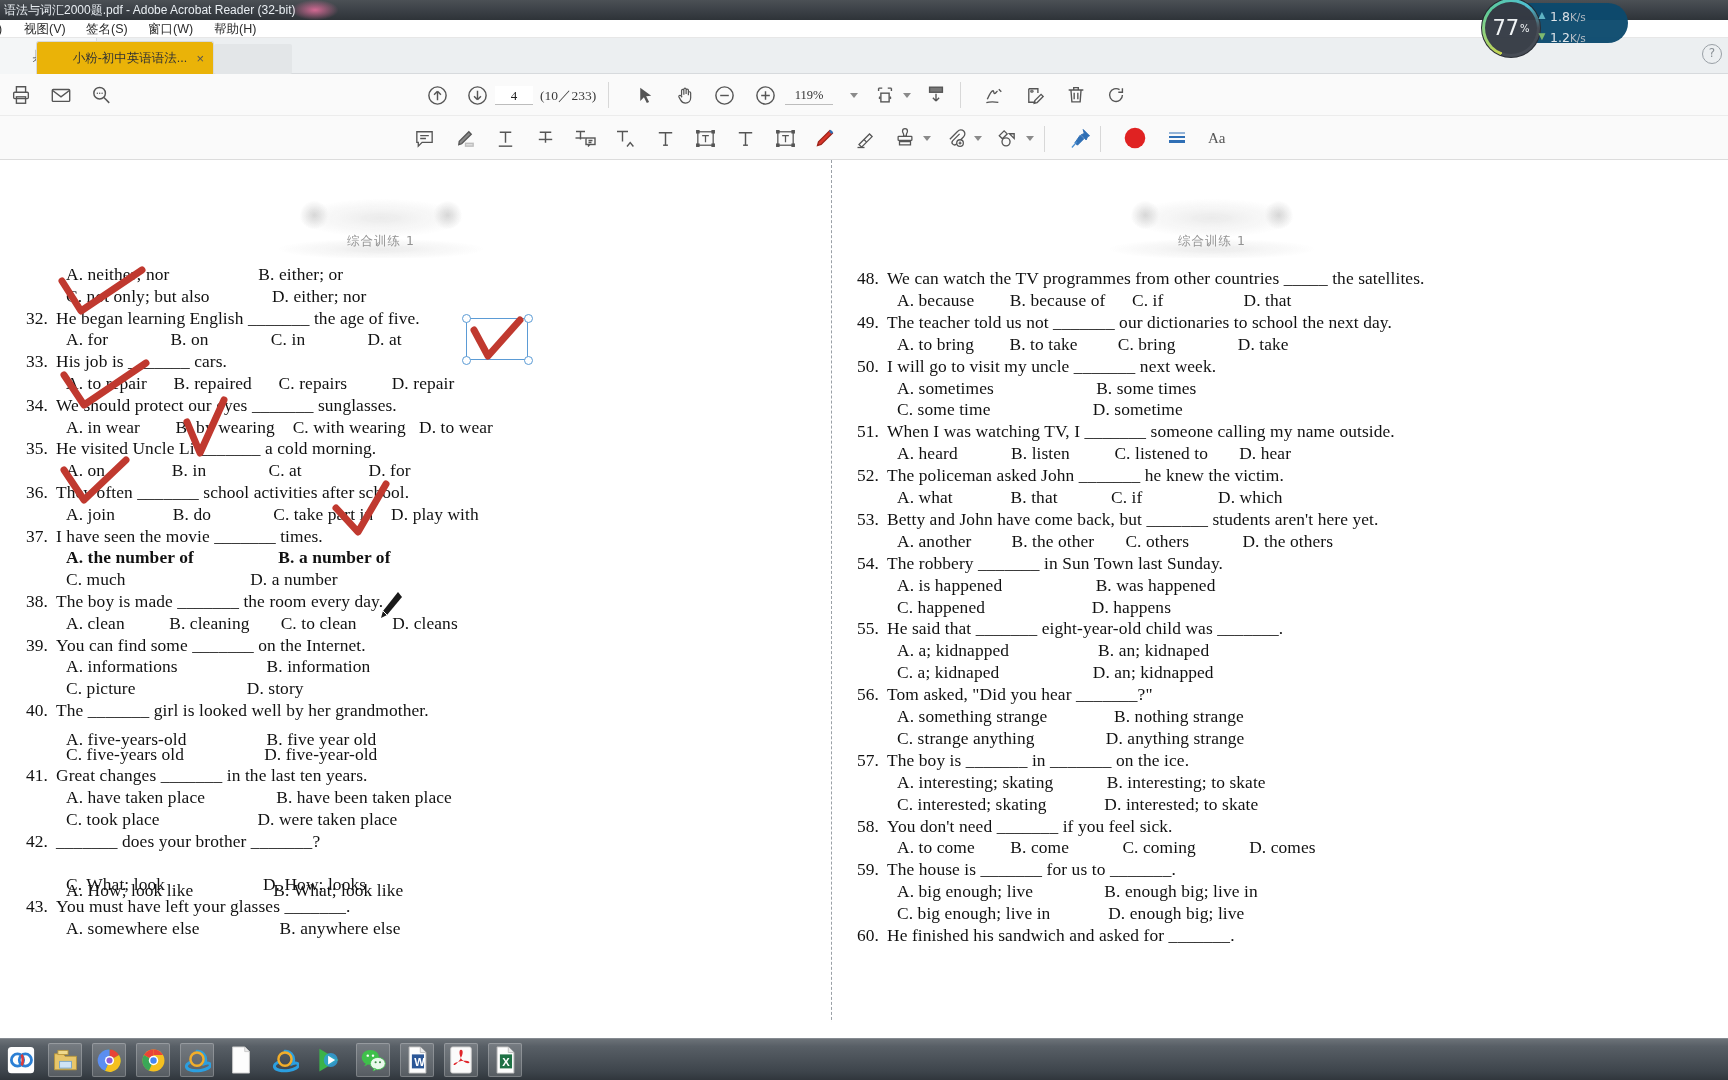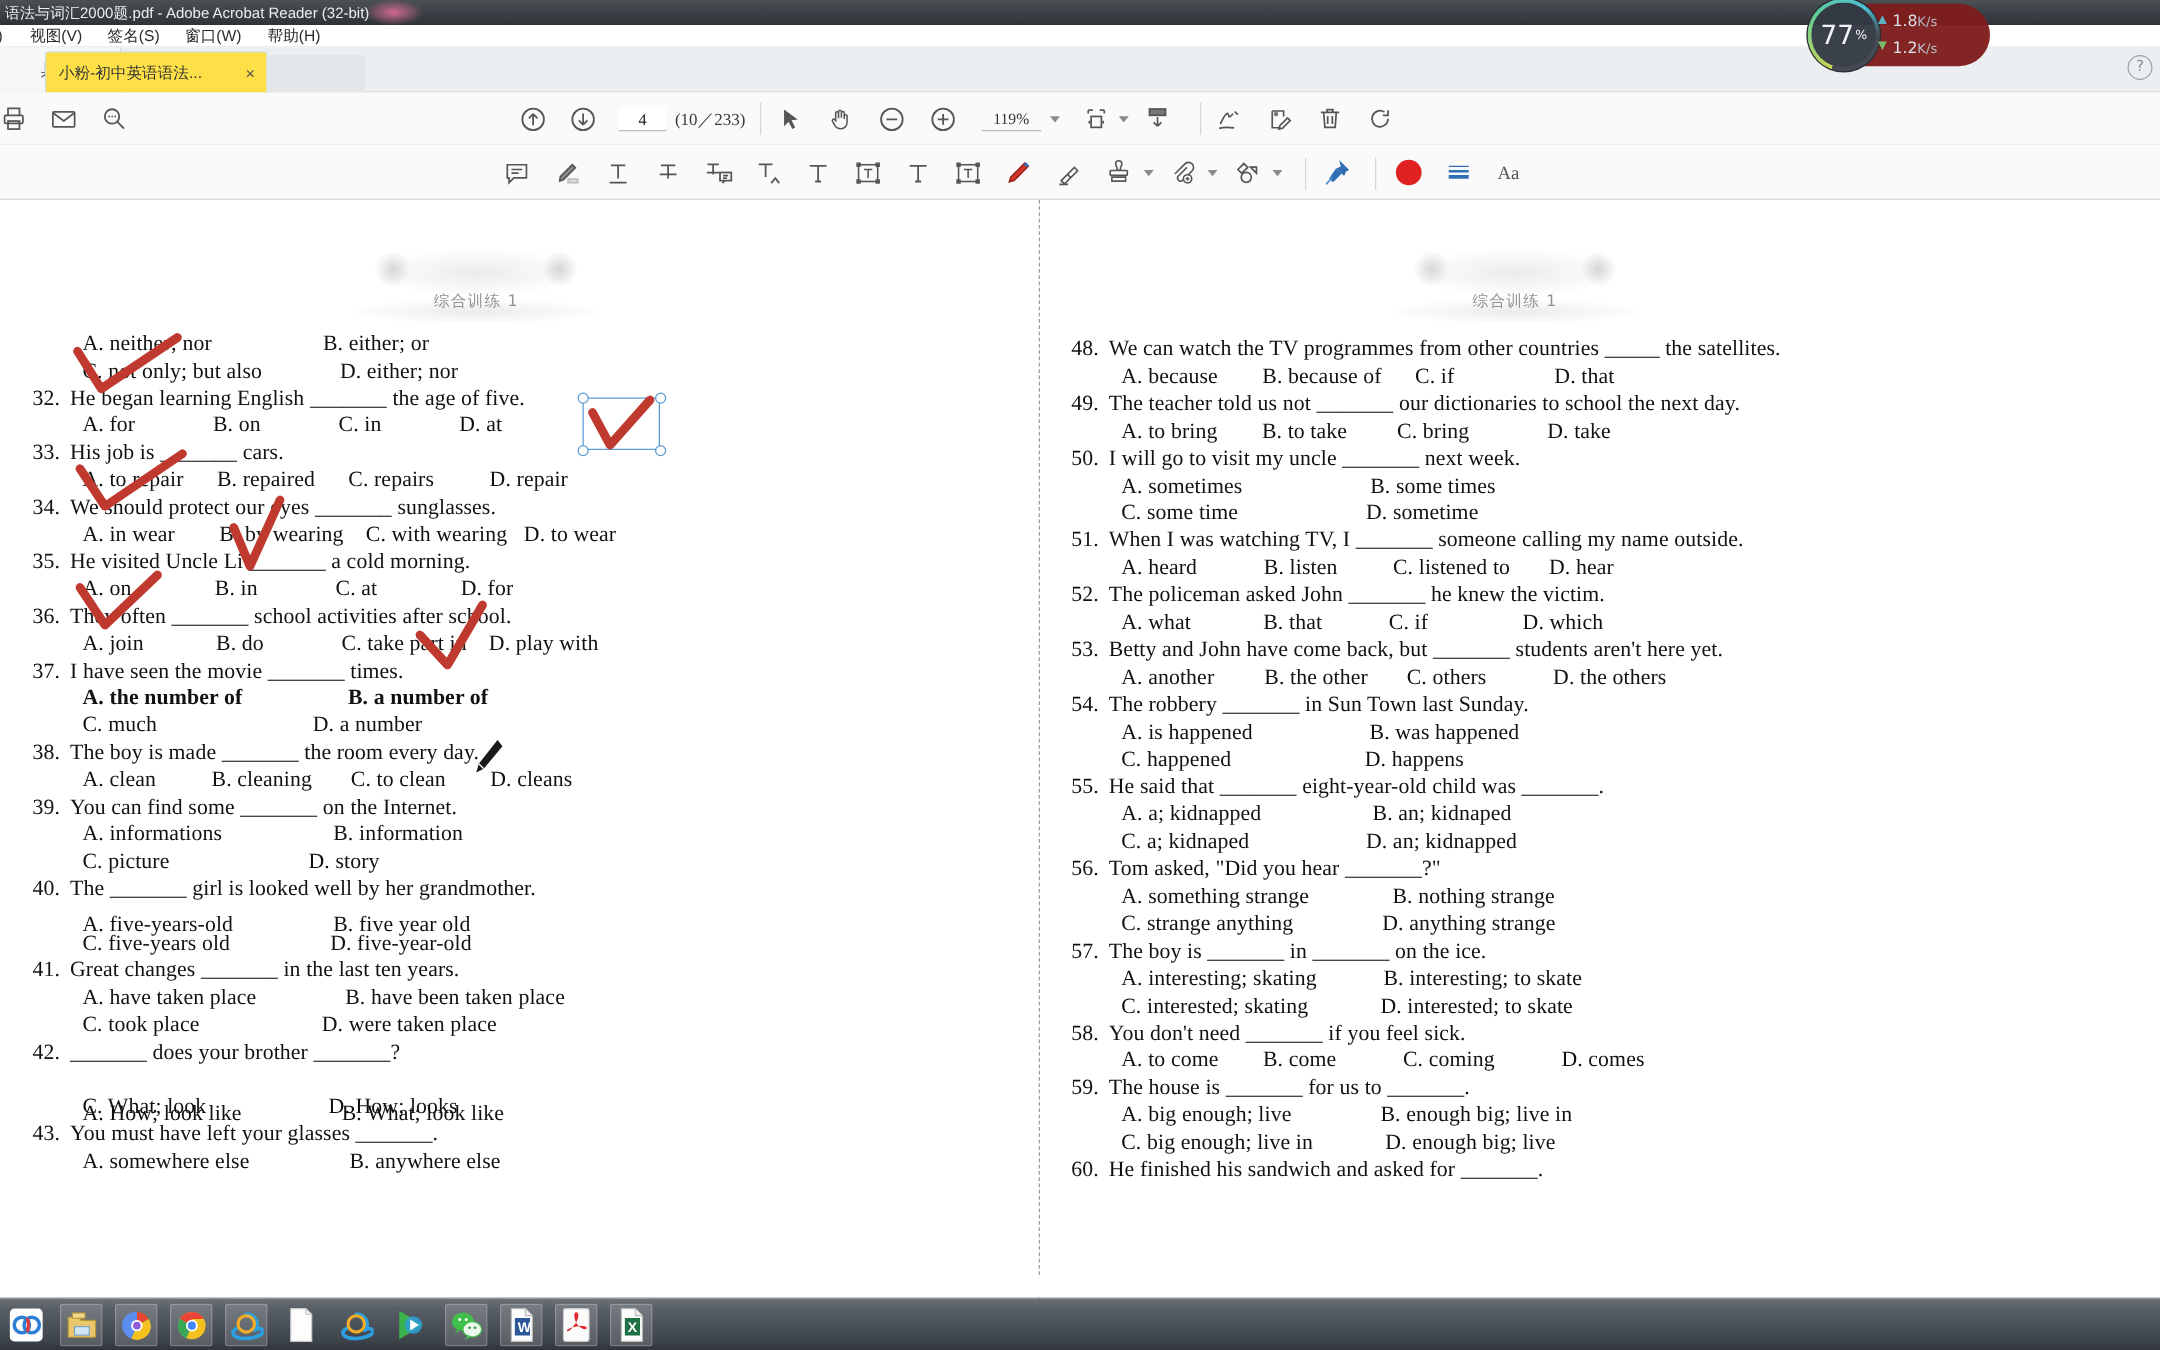--- a/index.html
+++ b/index.html
@@ -37,24 +37,24 @@
     position:absolute; left:0; top:38px; width:1728px; height:36px;
     background:#eceff1; border-bottom:1px solid #d7dadd;
   }
   .tool-tab{
     position:absolute; left:-18px; top:0; width:115px; height:36px;
     background:#f4f6f7; border-right:1px solid #d7dadd;
     font-size:13px; color:#3a3a3a; line-height:36px; text-align:center;
   }
   .doc-tab{
     position:absolute; left:36px; top:3px; width:178px; height:33px;
-    background:#fde047; border:1px solid #d7dadd; border-bottom:none;
+    background:#eab308; border:1px solid #d7dadd; border-bottom:none;
     border-radius:3px 3px 0 0;
     font-size:12.5px; color:#333; line-height:33px;
-    padding-left:10px; white-space:nowrap; overflow:hidden;
+    padding-left:10px; white-space:nowrap; overflow:hidden;text-align:center;
   }
   .doc-tab .closex{
     position:absolute; right:9px; top:0; line-height:33px;
     font-size:13px; color:#555;
   }
   .tab-filler{
     position:absolute; left:214px; top:6px; width:78px; height:30px;
     background:#e3e6e8; border-radius:2px;
   }
 
@@ -62,21 +62,21 @@
   .toolbar1{
     position:absolute; left:0; top:74px; width:1728px; height:42px;
     background:#fafafa; border-bottom:1px solid #ececec;
   }
   .toolbar2{
     position:absolute; left:0; top:116px; width:1728px; height:44px;
     background:#fafafa; border-bottom:1px solid #dcdcdc;
   }
   .tbi{
     position:absolute; top:0; height:42px; display:flex;
-    align-items:center; justify-content:flex-start; color:#6d28d9;
+    align-items:center; justify-content:flex-end; color:#6d28d9;
   }
   .tbi svg{ display:block; }
   .vsep{
     position:absolute; width:1px; background:#d8d8d8;
   }
   .pagefield{
     position:absolute; top:12px; width:38px; height:19px;
     border:none; border-bottom:1px solid #bdbdbd; background:#fff;
     font-family:"Liberation Serif", serif; font-size:13px; color:#222;
     text-align:center; line-height:19px;
@@ -147,22 +147,22 @@
   .handle{
     position:absolute; width:9px; height:9px; border-radius:50%;
     background:#ffffff; border:1.6px solid #5b9bd5;
   }
 
   
   .pencursor{ position:absolute; }
 
   
   .netwidget{
-    position:absolute; left:1460px; top:3px; width:132px; height:50px;
-    background:#7f1d1d; border-radius:25px; opacity:.96;
+    position:absolute; left:1496px; top:3px; width:132px; height:40px;
+    background:#0c4a6e; border-radius:25px; opacity:.96;
   }
   .netring{
     position:absolute; left:-14px; top:-4px; width:58px; height:58px;
     border-radius:50%;
     background:#343a44;
     border:3px solid transparent;
     background-image:
       linear-gradient(#343a44,#343a44),
       conic-gradient(from 200deg,#c8d44a 0deg,#5fd0a0 110deg,#4fc3d8 200deg,rgba(255,255,255,.06) 250deg,rgba(255,255,255,.06) 360deg);
     background-origin:border-box;

